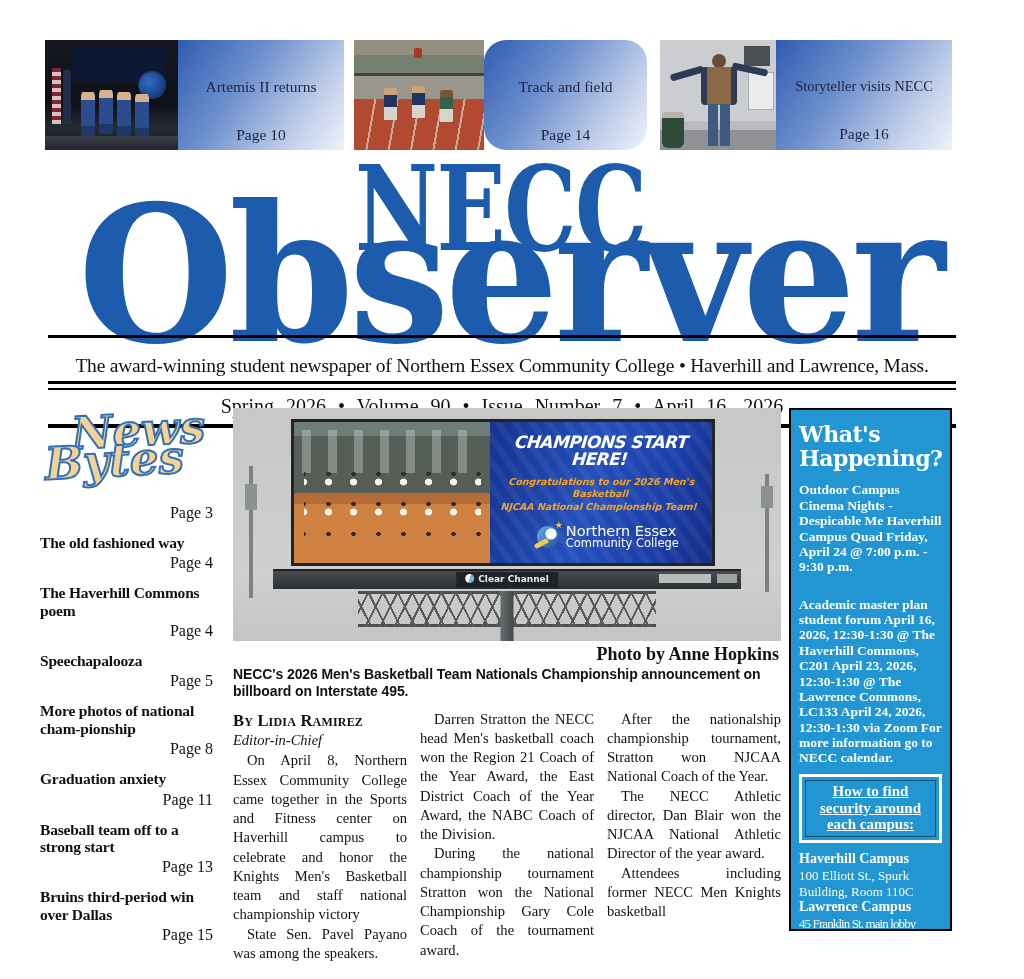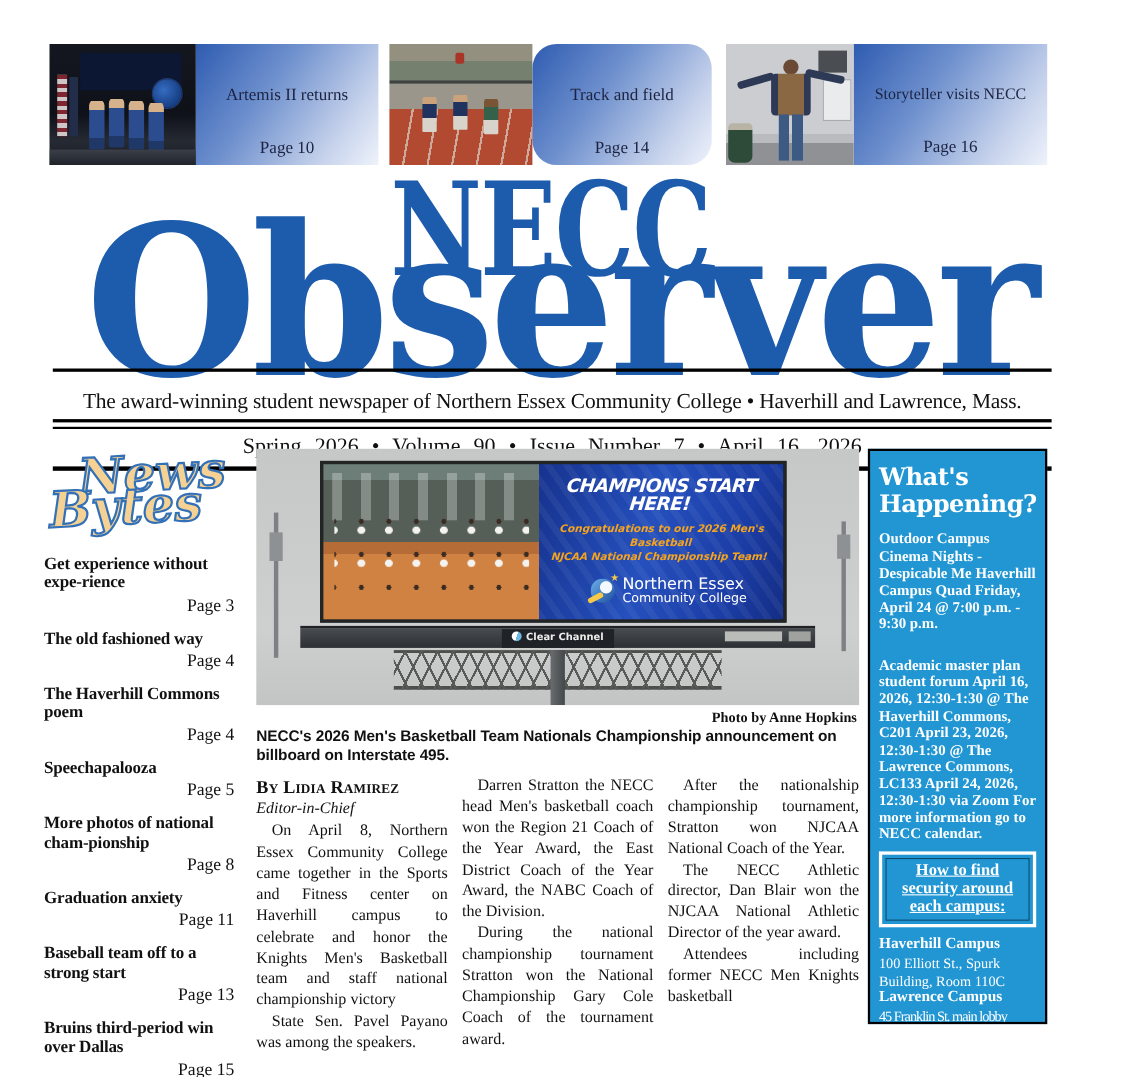--- a/index.html
+++ b/index.html
@@ -134,21 +134,21 @@
         repeating-linear-gradient(63deg, rgba(0,0,0,0) 0 11px, #575a57 11px 13px),
         repeating-linear-gradient(-63deg, rgba(0,0,0,0) 0 11px, #575a57 11px 13px),
         linear-gradient(#4c4f4c 0 3px, rgba(0,0,0,0) 3px 33px, #4c4f4c 33px); }
   .pole { left:50%; transform:translateX(-50%); top:183px; width:13px; height:50px;
       background: linear-gradient(90deg,#6a6d70,#45484b); }
   .ant-l { left:16px; top:58px; width:4px; height:132px; background:#7e8184; }
   .ant-l::before { content:''; position:absolute; left:-4px; top:18px; width:12px; height:26px; background:#8e9194; }
   .ant-r { right:12px; top:66px; width:4px; height:118px; background:#7e8184; }
   .ant-r::before { content:''; position:absolute; left:-4px; top:12px; width:12px; height:22px; background:#8e9194; }
 
-  .credit { text-align:right; font-weight:bold; font-size:13px; margin:3px 2px 0 0; }
+  .credit { text-align:right; font-weight:bold; font-size:18px; margin:3px 2px 0 0; }
   .caption { font-family:"Liberation Sans", sans-serif; font-weight:bold; font-size:14px;
       line-height:1.2; letter-spacing:-0.1px; margin-top:1px; }
   .cols { display:flex; gap:13px; margin-top:10px; }
   .body-col { width:174px; font-size:14.6px; line-height:1.32; text-align:justify; }
   .body-col p { margin:0; text-indent:14px; }
   .byline { font-variant:small-caps; font-weight:bold; font-size:16.5px; letter-spacing:.2px; }
   .role { font-style:italic; font-size:14.5px; margin-bottom:1px; }
 
   
   .whbox { width:163px; height:523px; background:#2196d3; border:2px solid #000; color:#fff;
@@ -225,21 +225,20 @@
 
   <div class="content">
 
     <div class="sidebar">
       <div class="nb-logo">
         <span class="nb-w1">News</span>
         <span class="nb-w2">Bytes</span>
       </div>
       <div>
           <div class="nb-item">
-            <div class="nb-title">Get experience without expe-rience</div>
             <div class="nb-page">Page 3</div>
           </div>
           <div class="nb-item">
             <div class="nb-title">The old fashioned way</div>
             <div class="nb-page">Page 4</div>
           </div>
           <div class="nb-item">
             <div class="nb-title">The Haverhill Commons poem</div>
             <div class="nb-page">Page 4</div>
           </div>

